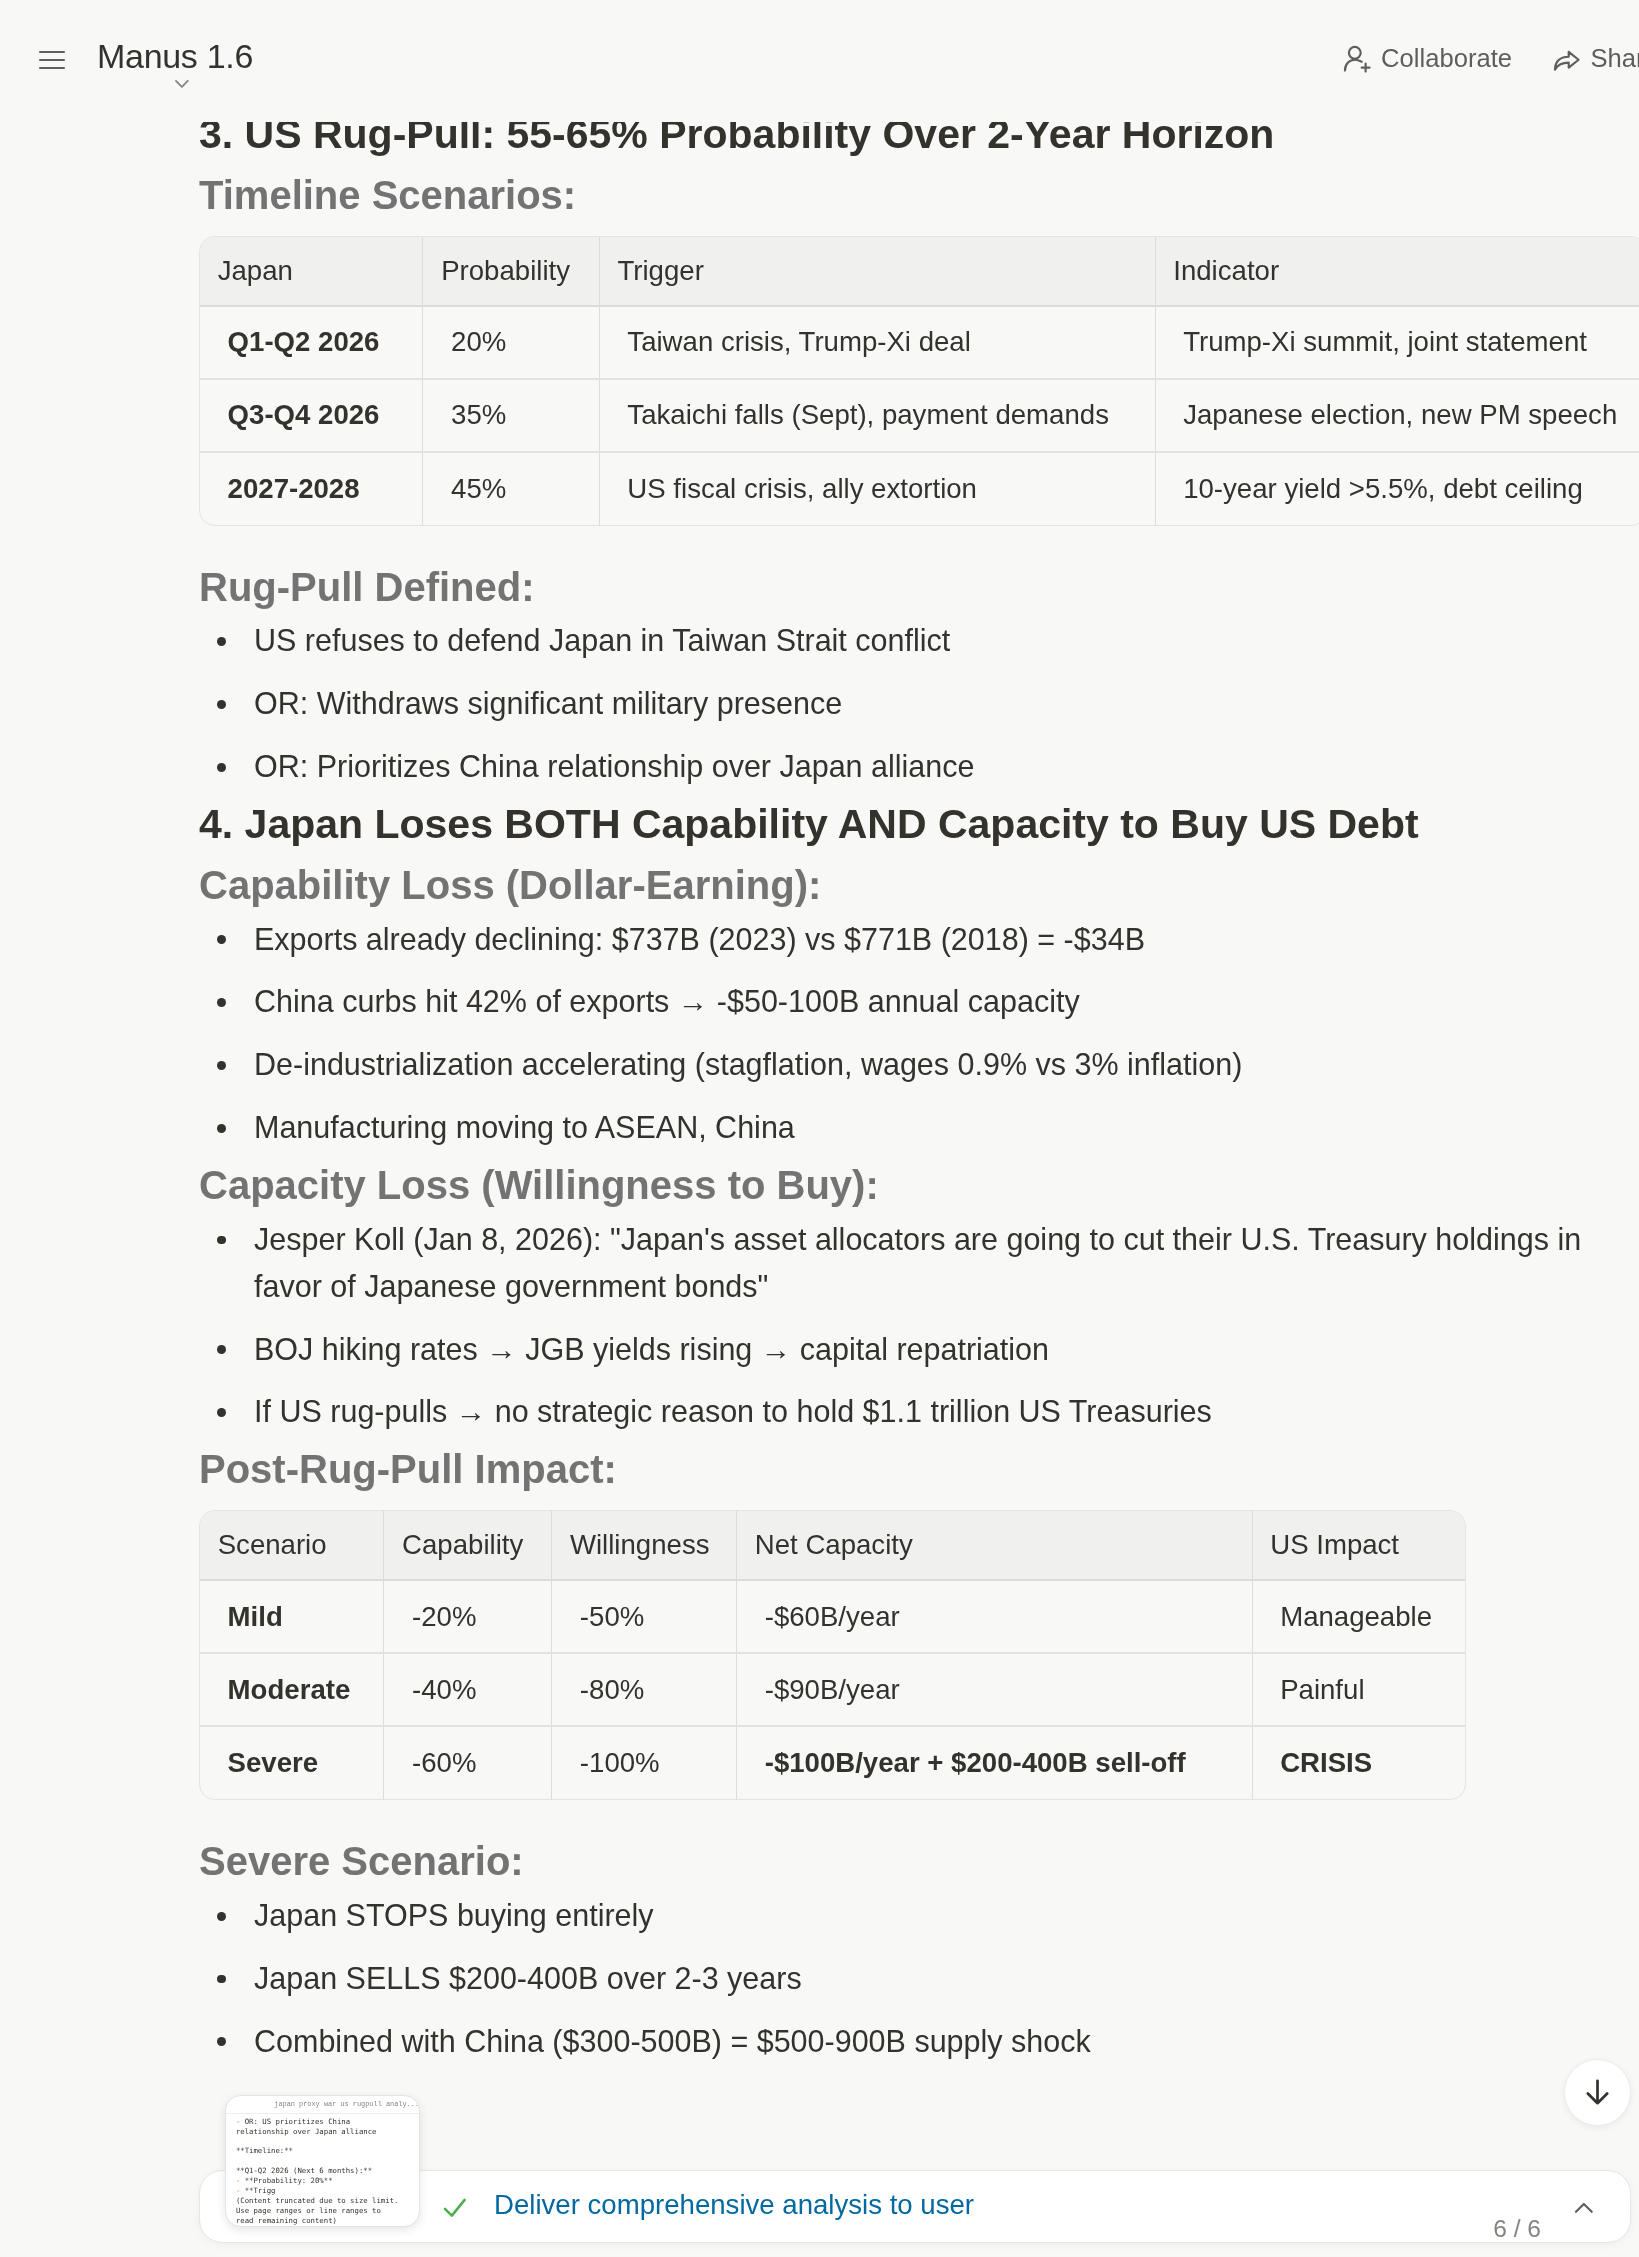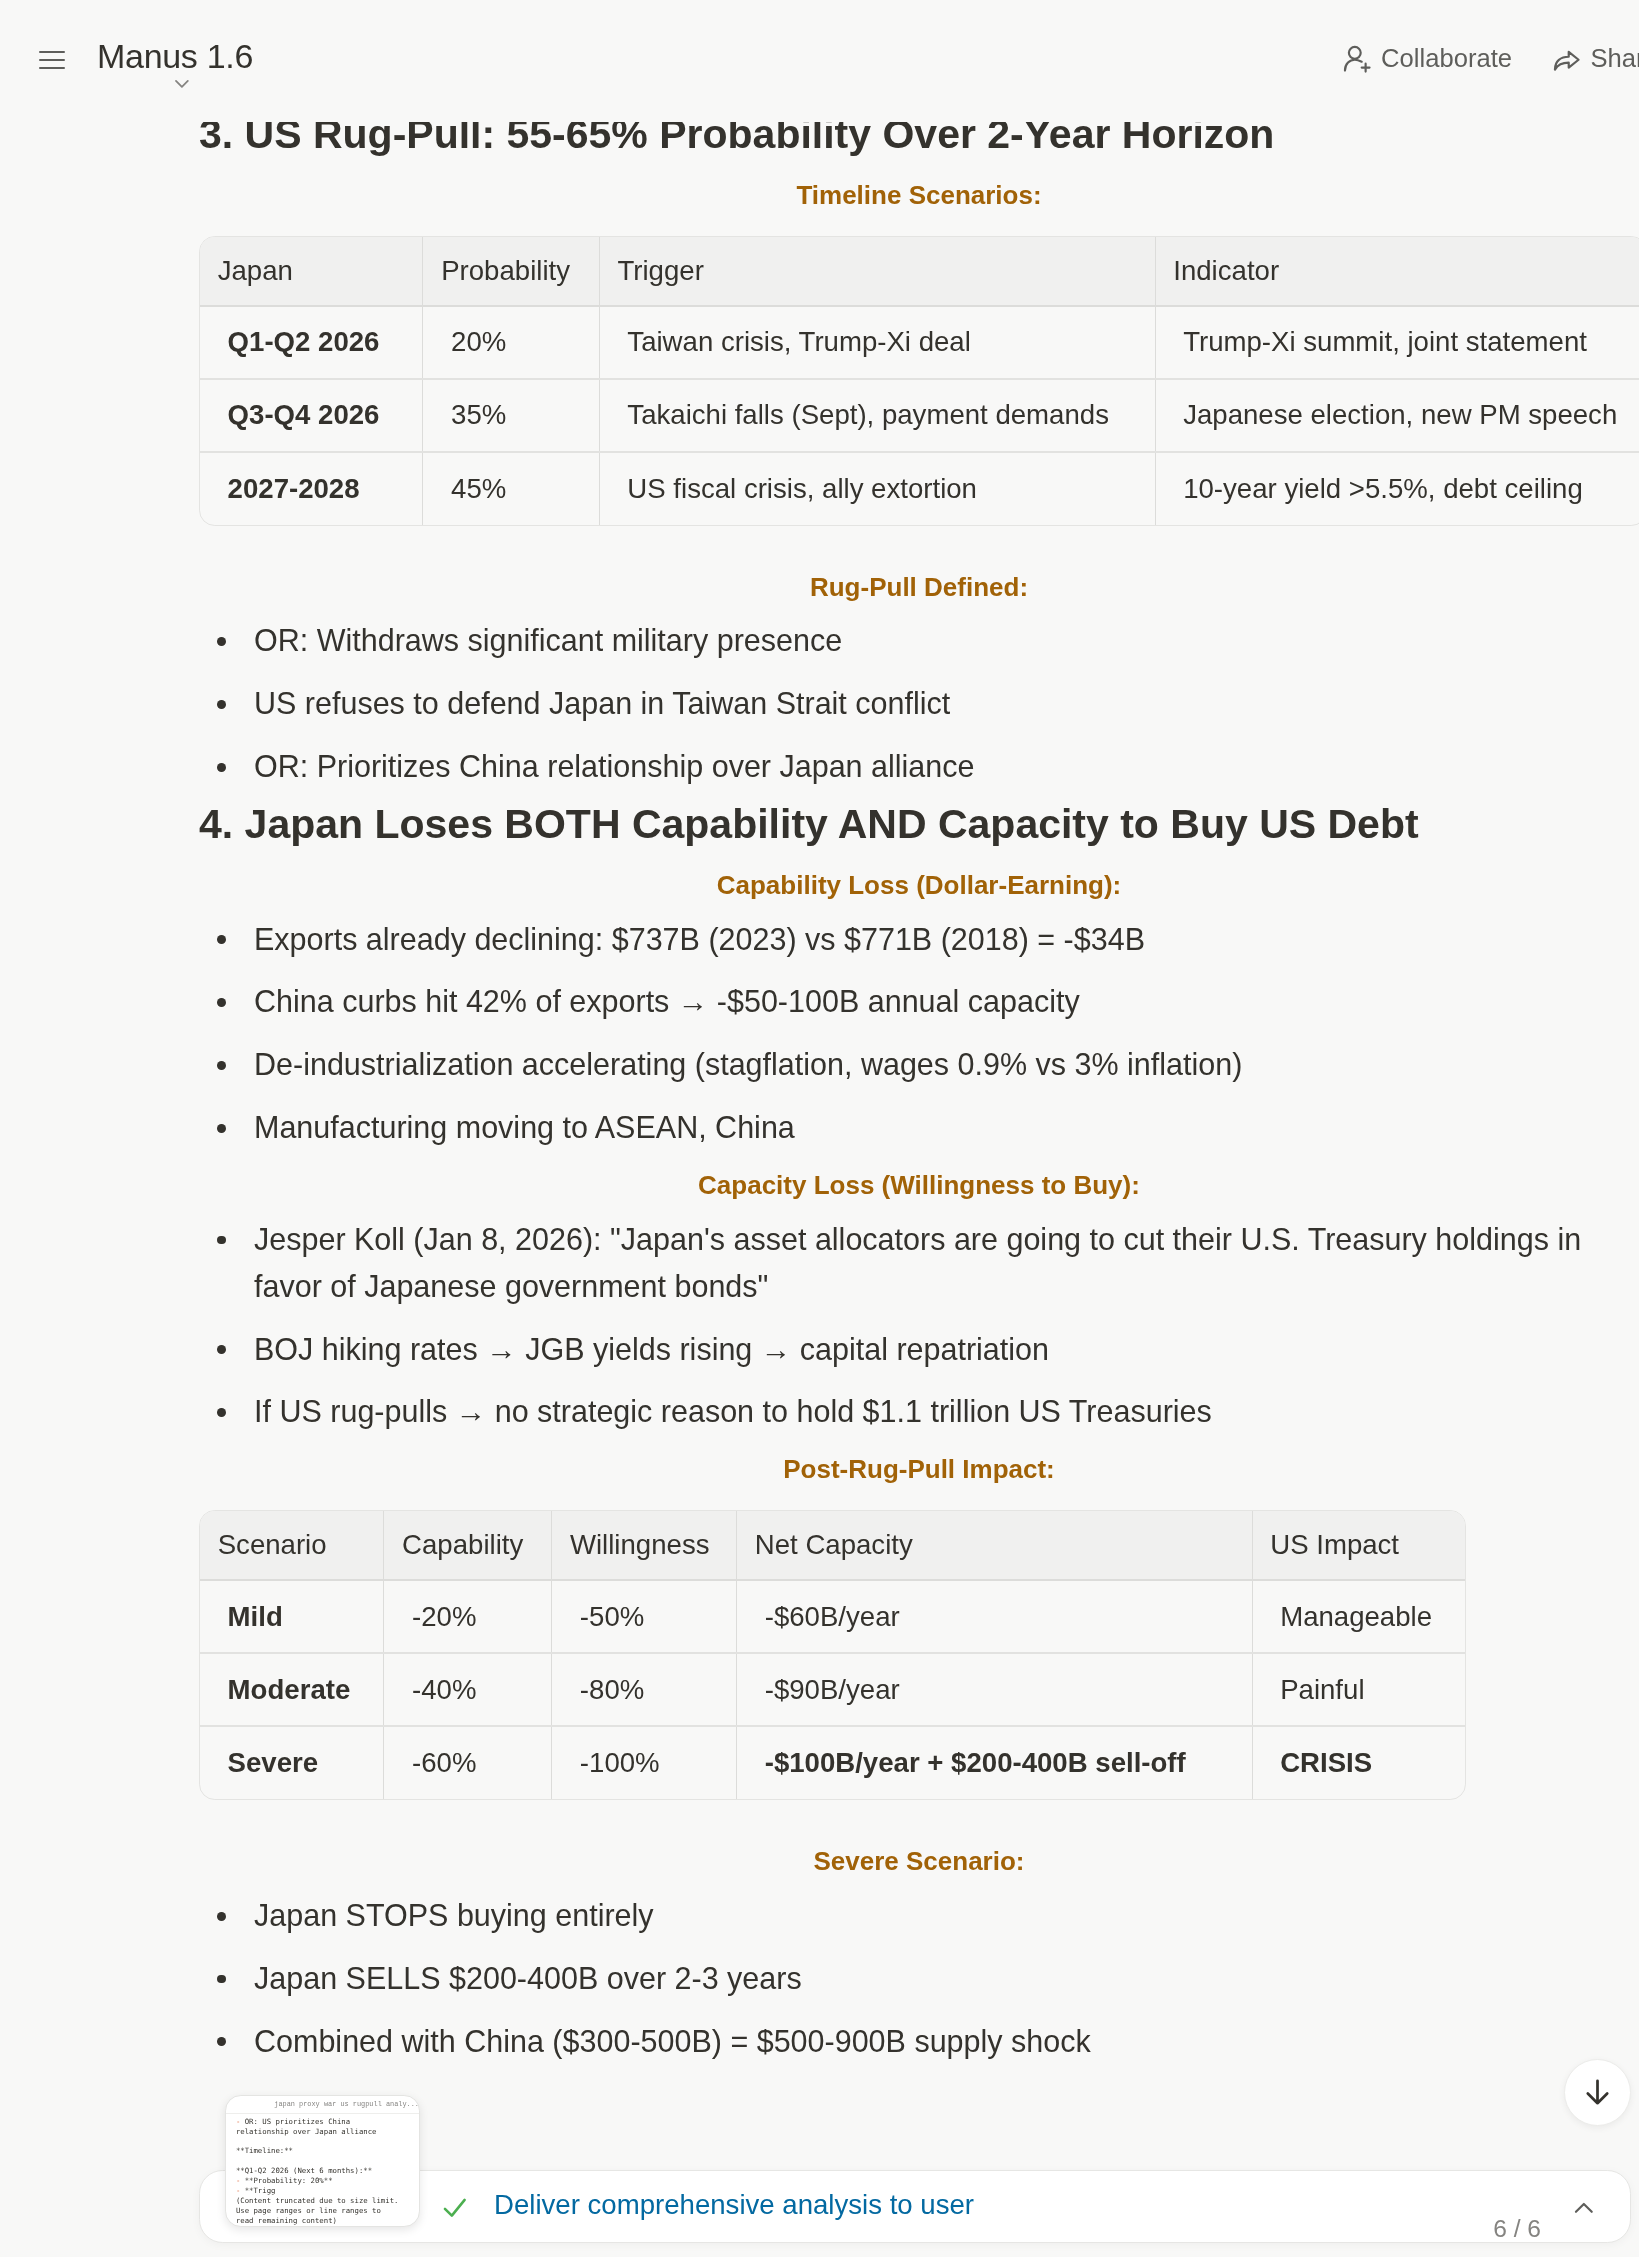--- a/index.html
+++ b/index.html
@@ -17,21 +17,21 @@
   .menu-btn { position: absolute; left: 37px; top: 45px; width: 29.6px; height: 29.6px; cursor: pointer; }
   .menu-btn span { position: absolute; left: 2px; width: 25.6px; height: 2.6px; background: #5e5e5b; border-radius: 2px; }
   .app-title { position: absolute; left: 97px; top: 37px; font-size: 34px; color: #34322d; letter-spacing: -0.3px; cursor: pointer; display:flex; align-items:center;flex-direction:column; }
   .app-title .chev { margin-left: 13.8px; width: 15.8px; height: 15.8px; }
   .top-actions { position: absolute; right: -19.7px; top: 43px; display: flex; gap: 39px; align-items: center; }
   .top-action { display: flex; align-items: center; gap: 7.9px; font-size: 25.6px; color: #5e5e5b; cursor: pointer; }
   .top-action svg { width: 31.5px; height: 31.5px; }
 
   .content { position: absolute; left: 199px; top: 108px; width: 1440px; }
   h3.sec { font-size: 41px; font-weight: bold; color: #34322d; line-height: 49px; }
-  h4.sub { font-size: 26px; font-weight: bold; color: #a16207; line-height: 49px; margin-top: 11.8px; text-align: center; }
+  h4.sub { font-size: 40px; font-weight: bold; color: #737373; line-height: 49px; margin-top: 11.8px; }
 
   .table-wrap {
     margin-top: 15.8px; border: 1.5px solid #e4e4e2; border-radius: 15.8px; overflow: hidden;
     background: #f8f8f7;
   }
   table { border-collapse: collapse; font-size: 27.6px; color: #34322d; }
   th { background: #f0f0ef; font-weight: normal; text-align: left; height: 69px; padding: 0 17.7px; border-right: 1.5px solid #dcdcda; border-bottom: 2.5px solid #dcdcda; white-space: nowrap; }
   td { height: 73px; padding: 0 27.6px; border-right: 1.5px solid #dcdcda; border-bottom: 2.5px solid #e2e2e0; white-space: nowrap; }
   tr:last-child td { border-bottom: none; }
   th:last-child, td:last-child { border-right: none; }
@@ -133,22 +133,22 @@
           <td>45%</td>
           <td>US fiscal crisis, ally extortion</td>
           <td>10-year yield &gt;5.5%, debt ceiling</td>
         </tr>
       </tbody>
     </table>
   </div>
 
   <h4 class="sub" style="margin-top:37px">Rug-Pull Defined:</h4>
   <ul class="bul">
+    <li>US refuses to defend Japan in Taiwan Strait conflict</li>
     <li>OR: Withdraws significant military presence</li>
-    <li>US refuses to defend Japan in Taiwan Strait conflict</li>
     <li>OR: Prioritizes China relationship over Japan alliance</li>
   </ul>
 
   <h3 class="sec" style="margin-top:-5.9px">4. Japan Loses BOTH Capability AND Capacity to Buy US Debt</h3>
   <h4 class="sub" style="margin-top:11.8px">Capability Loss (Dollar-Earning):</h4>
   <ul class="bul">
     <li>Exports already declining: $737B (2023) vs $771B (2018) = -$34B</li>
     <li>China curbs hit 42% of exports → -$50-100B annual capacity</li>
     <li>De-industrialization accelerating (stagflation, wages 0.9% vs 3% inflation)</li>
     <li>Manufacturing moving to ASEAN, China</li>

